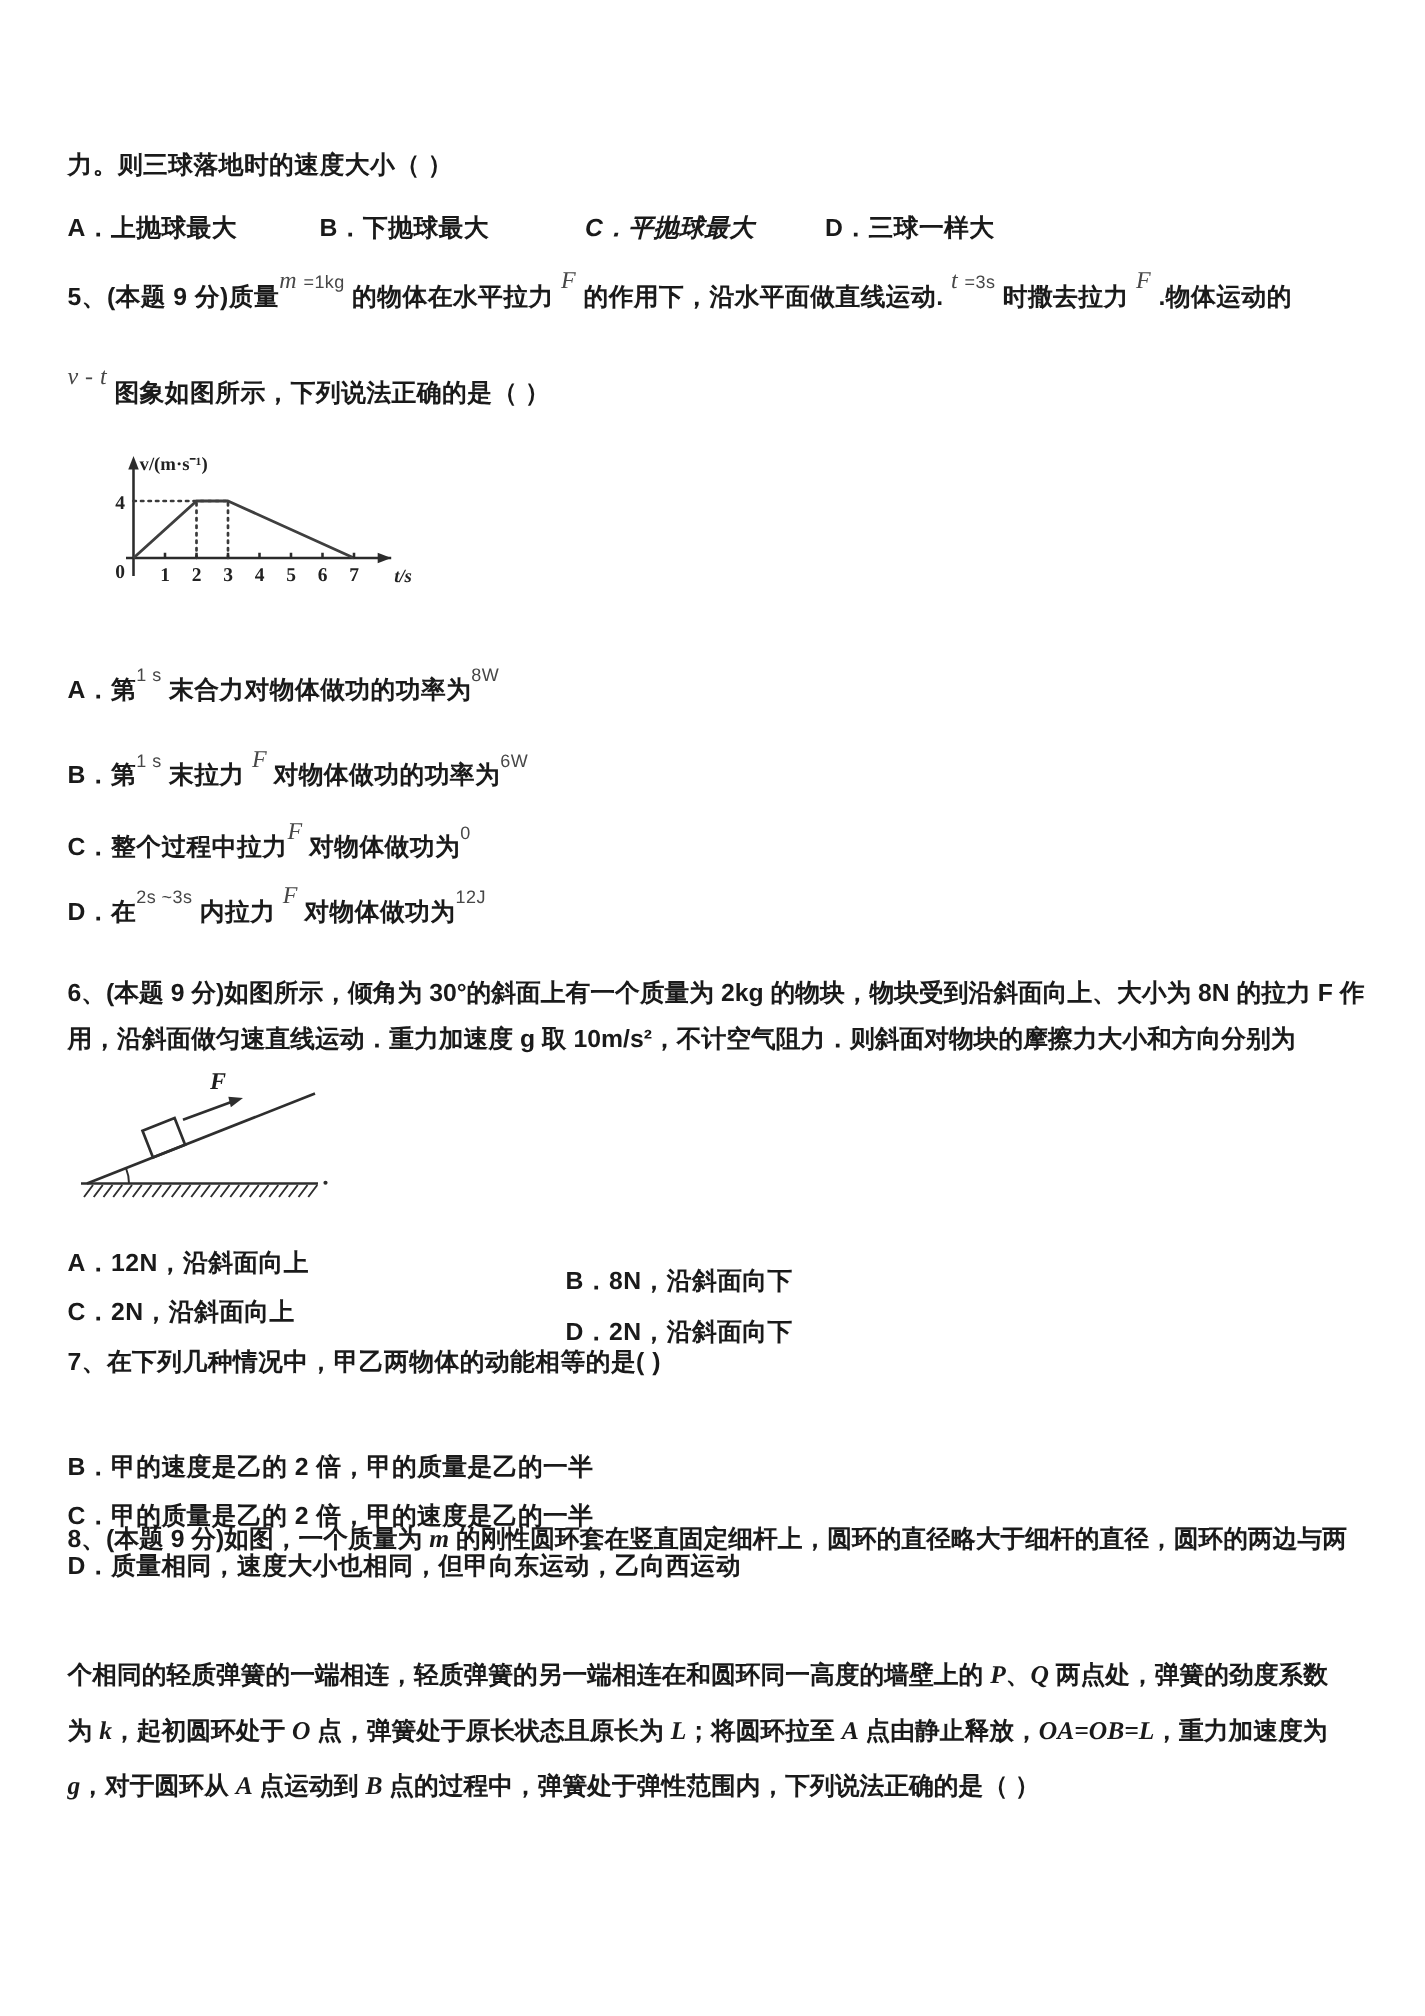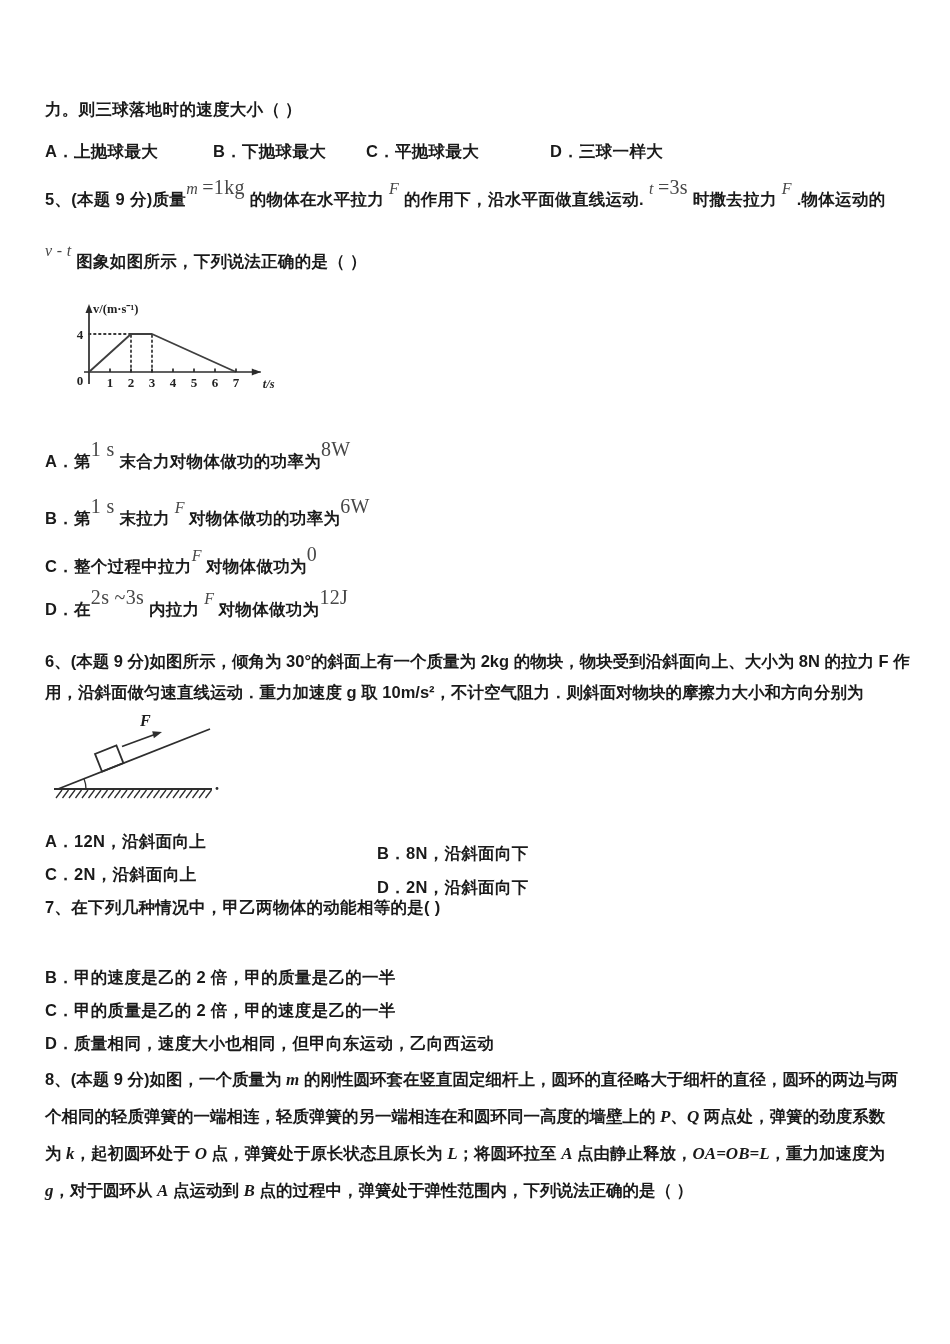--- a/index.html
+++ b/index.html
@@ -2,22 +2,22 @@
 <html><head>
 <meta charset="utf-8">
 <style>
   html,body{margin:0;padding:0;background:#ffffff;}
   #page{position:relative;width:950px;height:1324px;background:#ffffff;overflow:hidden;
         font-family:"Liberation Sans",sans-serif;color:#1a1a1a;}
   .line{position:absolute;white-space:nowrap;font-size:16.5px;font-weight:700;
         color:#1a1a1a;letter-spacing:0.3px;}
   
   .sg-cn{font-family:Liberation Sans, sans-serif;font-weight:700;color:#1a1a1a;}
-  .sg-fm{font-family:Liberation Serif, serif;font-weight:400;font-style:normal;
-         font-size:20px;color:#474747;position:relative;top:-11px;}
+  .sg-fm{font-family:Liberation Sans, sans-serif;font-weight:400;font-style:normal;
+         font-size:12px;color:#474747;position:relative;top:-11px;}
   .sg-fmi{font-family:"Liberation Serif",serif;font-weight:400;font-style:italic;
           font-size:16px;color:#474747;position:relative;top:-11px;}
   .sg-it{font-family:"Liberation Serif",serif;font-style:italic;font-weight:700;
          font-size:17px;color:#1a1a1a;}
   
   .opt-abs{position:absolute;top:0;white-space:nowrap;}
   
   #vt-wrap{position:absolute;left:57px;top:300px;width:240px;height:100px;}
   .ax{stroke:#2b2b2b;stroke-width:1.7;}
   .ah{fill:#2b2b2b;}
@@ -35,21 +35,21 @@
 </style>
 </head>
 <body>
 
 <div id="page">
 
   <div class="line" style="left:45px;top:99px;">力。则三球落地时的速度大小（      ）</div>
   <div class="line" style="left:0;top:141px;width:950px;">
     <span class="opt-abs" style="left:45px;">A．上抛球最大</span>
     <span class="opt-abs" style="left:213px;">B．下抛球最大</span>
-    <span class="opt-abs" style="left:366px;">C．平抛球最大</span>
+    <span class="opt-abs" style="left:390px;font-style:italic;">C．平抛球最大</span>
     <span class="opt-abs" style="left:550px;">D．三球一样大</span>
   </div>
 
   <div class="line" style="left:45px;top:187px;"><span class="sg-cn">5、(本题 9 分)质量</span><span class="sg-fmi">m </span><span class="sg-fm">=1kg</span><span class="sg-cn"> 的物体在水平拉力 </span><span class="sg-fmi">F</span><span class="sg-cn"> 的作用下，沿水平面做直线运动. </span><span class="sg-fmi">t </span><span class="sg-fm">=3s</span><span class="sg-cn"> 时撒去拉力 </span><span class="sg-fmi">F</span><span class="sg-cn"> .物体运动的</span></div>
   <div class="line" style="left:45px;top:251px;"><span class="sg-fmi">v - t</span><span class="sg-cn"> 图象如图所示，下列说法正确的是（  ）</span></div>
 
   <div id="vt-wrap">
     <svg width="240" height="100" viewBox="0 0 240 100">
         <line x1="32" y1="84" x2="32" y2="7" class="ax"></line>
         <path d="M 28.5 13 L 32 4 L 35.5 13 Z" class="ah"></path>
@@ -109,18 +109,18 @@
   <div class="line" style="left:0;top:864px;width:950px;">
     <span class="opt-abs" style="left:45px;">C．2N，沿斜面向上</span>
     <span class="opt-abs" style="left:377px;margin-top:13px;">D．2N，沿斜面向下</span>
   </div>
 
   <div class="line" style="left:45px;top:897px;">7、在下列几种情况中，甲乙两物体的动能相等的是(   )</div>
   <div class="line" style="left:45px;top:967px;">B．甲的速度是乙的 2 倍，甲的质量是乙的一半</div>
   <div class="line" style="left:45px;top:1000px;">C．甲的质量是乙的 2 倍，甲的速度是乙的一半</div>
   <div class="line" style="left:45px;top:1033px;">D．质量相同，速度大小也相同，但甲向东运动，乙向西运动</div>
 
-  <div class="line" style="left:45px;top:1069px;letter-spacing:0;"><span class="sg-cn">8、(本题 9 分)如图，一个质量为 </span><span class="sg-it">m</span><span class="sg-cn"> 的刚性圆环套在竖直固定细杆上，圆环的直径略大于细杆的直径，圆环的两边与两</span></div>
+  <div class="line" style="left:45px;top:1015px;letter-spacing:0;"><span class="sg-cn">8、(本题 9 分)如图，一个质量为 </span><span class="sg-it">m</span><span class="sg-cn"> 的刚性圆环套在竖直固定细杆上，圆环的直径略大于细杆的直径，圆环的两边与两</span></div>
   <div class="line" style="left:45px;top:1106px;letter-spacing:0;"><span class="sg-cn">个相同的轻质弹簧的一端相连，轻质弹簧的另一端相连在和圆环同一高度的墙壁上的 </span><span class="sg-it">P</span><span class="sg-cn">、</span><span class="sg-it">Q</span><span class="sg-cn"> 两点处，弹簧的劲度系数</span></div>
   <div class="line" style="left:45px;top:1143px;letter-spacing:0;"><span class="sg-cn">为 </span><span class="sg-it">k</span><span class="sg-cn">，起初圆环处于 </span><span class="sg-it">O</span><span class="sg-cn"> 点，弹簧处于原长状态且原长为 </span><span class="sg-it">L</span><span class="sg-cn">；将圆环拉至 </span><span class="sg-it">A</span><span class="sg-cn"> 点由静止释放，</span><span class="sg-it">OA=OB=L</span><span class="sg-cn">，重力加速度为</span></div>
   <div class="line" style="left:45px;top:1180px;letter-spacing:0;text-align:center;"><span class="sg-it">g</span><span class="sg-cn">，对于圆环从 </span><span class="sg-it">A</span><span class="sg-cn"> 点运动到 </span><span class="sg-it">B</span><span class="sg-cn"> 点的过程中，弹簧处于弹性范围内，下列说法正确的是（      ）</span></div>
 
 </div>
 
 </body></html>

